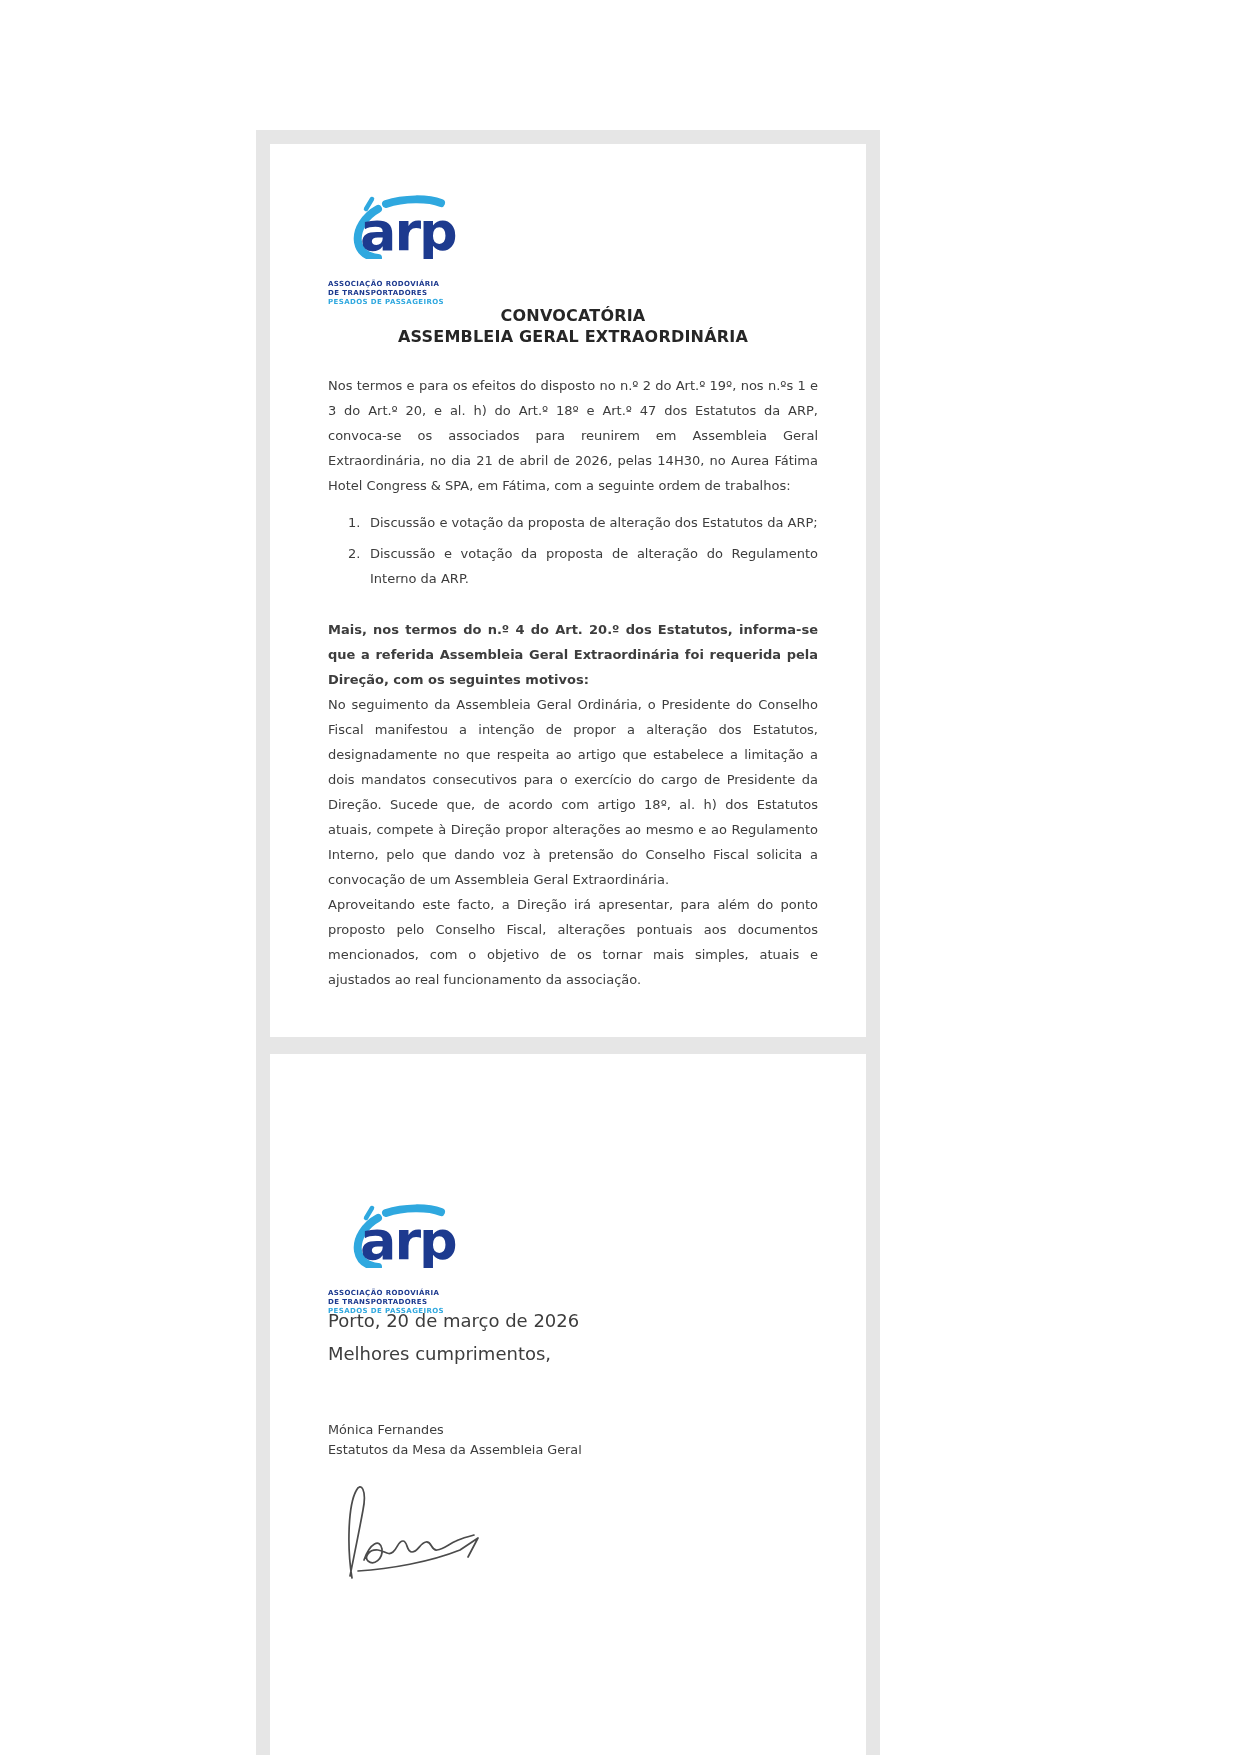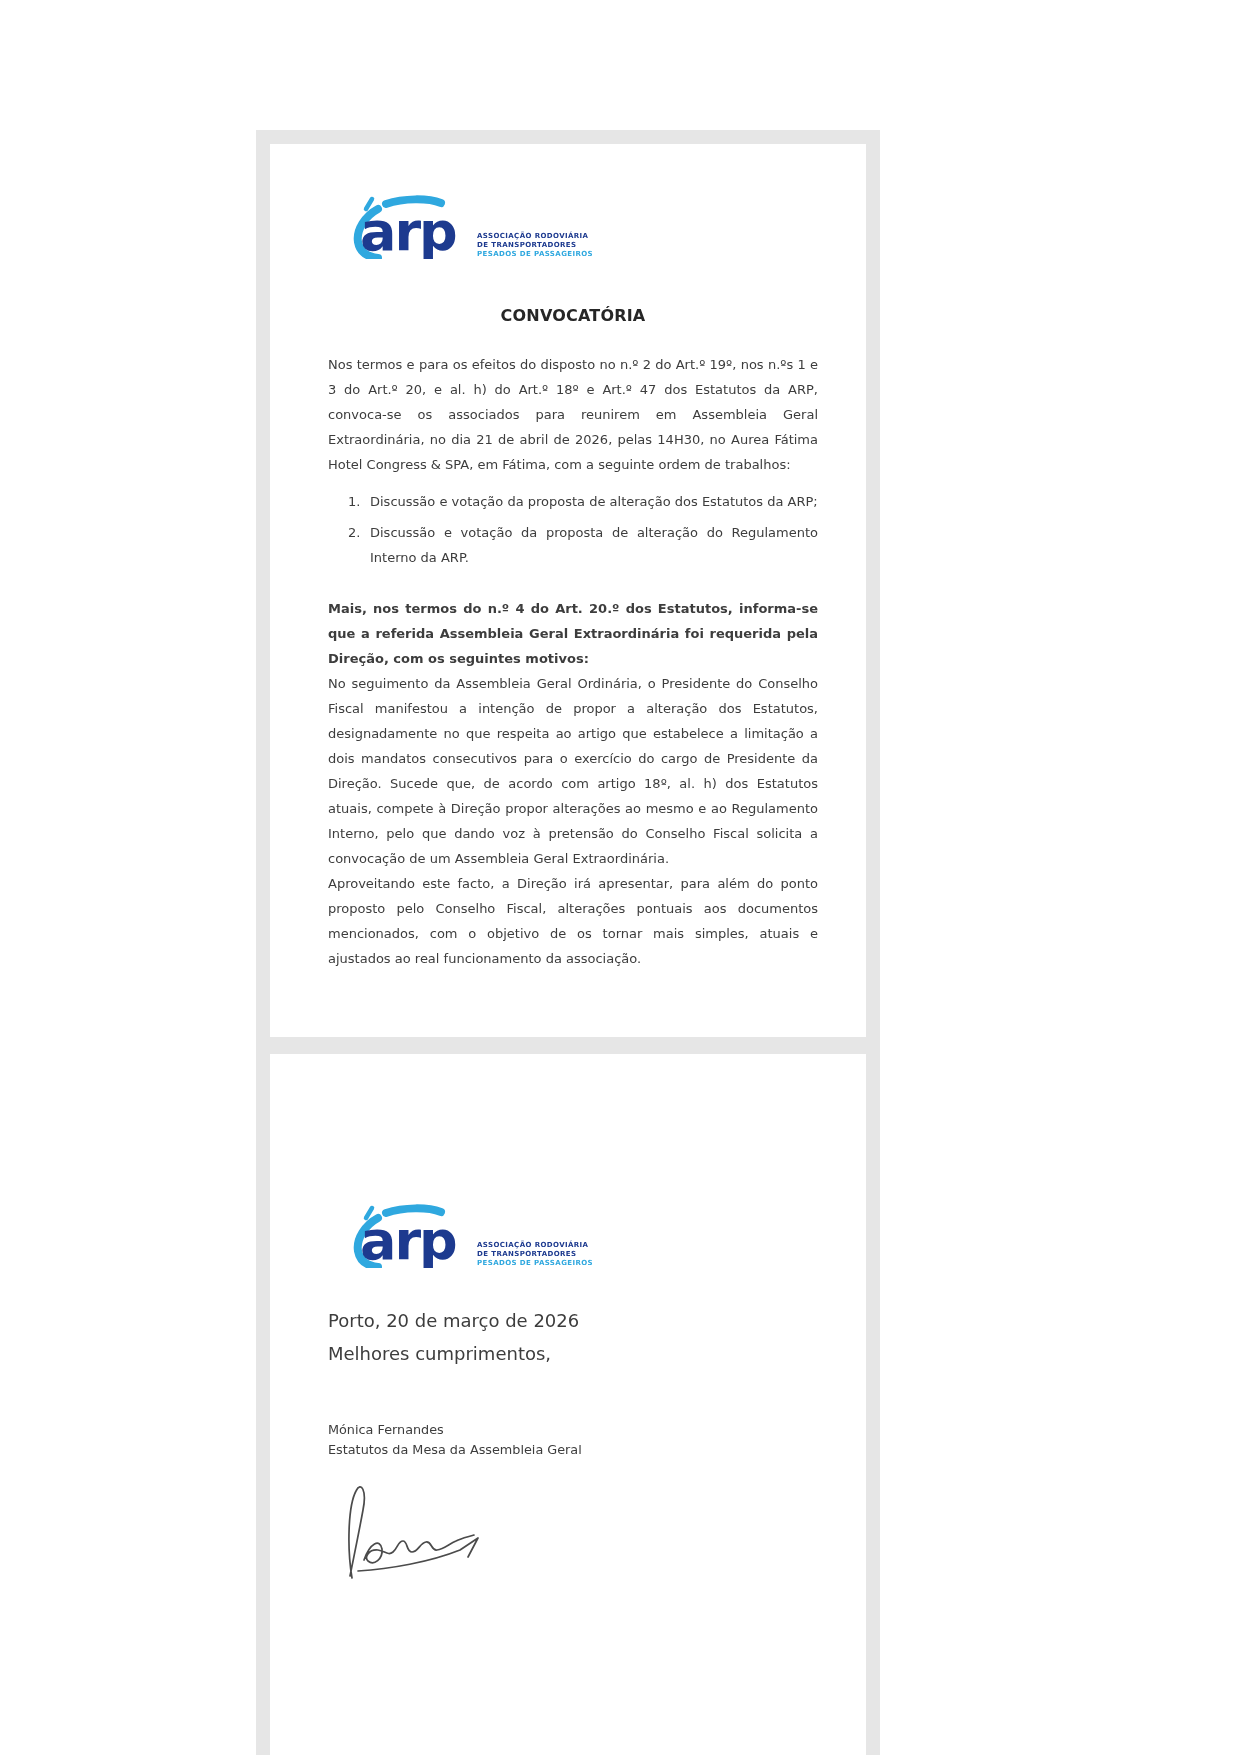--- a/index.html
+++ b/index.html
@@ -19,21 +19,21 @@
     width: 596px; margin: 0 auto;
     background: #ffffff;
     box-sizing: border-box;
     overflow: hidden;
     position: relative;
   }
   .page-1 { height: 893px; margin-top: 14px; margin-bottom: 17px; padding: 51px 48px 0 58px; }
   .page-2 { height: 701px; padding: 150px 48px 0 58px; }
 
   
-  .logo { display: flex; align-items: flex-end; gap: 9px; height: 64px; }
+  .logo { display: flex; align-items: flex-start; gap: 9px; height: 64px; flex-direction: column; }
   .logo-mark { width: 140px; height: 64px; flex: 0 0 auto; }
   .logo-mark text {
     font-family: "DejaVu Sans", sans-serif;
     font-weight: bold; font-size: 54px;
     fill: #1d3a8f; letter-spacing: -2px;
   }
   .logo-tagline {
     font-size: 7px; line-height: 9px; font-weight: bold;
     letter-spacing: 0.4px; color: #1d3a8f;
     margin-top: 12px;
@@ -88,20 +88,21 @@
       </svg>
       <div class="logo-tagline">
         <div>ASSOCIAÇÃO RODOVIÁRIA</div>
         <div>DE TRANSPORTADORES</div>
         <div class="tl-light">PESADOS DE PASSAGEIROS</div>
       </div>
     </div>
 
     <div class="doc-title">
       <div>CONVOCATÓRIA</div>
+      <div>ASSEMBLEIA GERAL EXTRAORDINÁRIA</div>
     </div>
 
     <p class="doc-text intro">Nos termos e para os efeitos do disposto no n.º 2 do Art.º 19º, nos n.ºs 1 e 3 do Art.º 20, e al. h) do Art.º 18º e Art.º 47 dos Estatutos da ARP, convoca-se os associados para reunirem em Assembleia Geral Extraordinária, no dia 21 de abril de 2026, pelas 14H30, no Aurea Fátima Hotel Congress &amp; SPA, em Fátima, com a seguinte ordem de trabalhos:</p>
 
     <div class="agenda">
       <div class="agenda-item">
         <span class="agenda-num doc-text">1.</span>
         <span class="agenda-text doc-text">Discussão e votação da proposta de alteração dos Estatutos da ARP;</span>
       </div>
       <div class="agenda-item">

